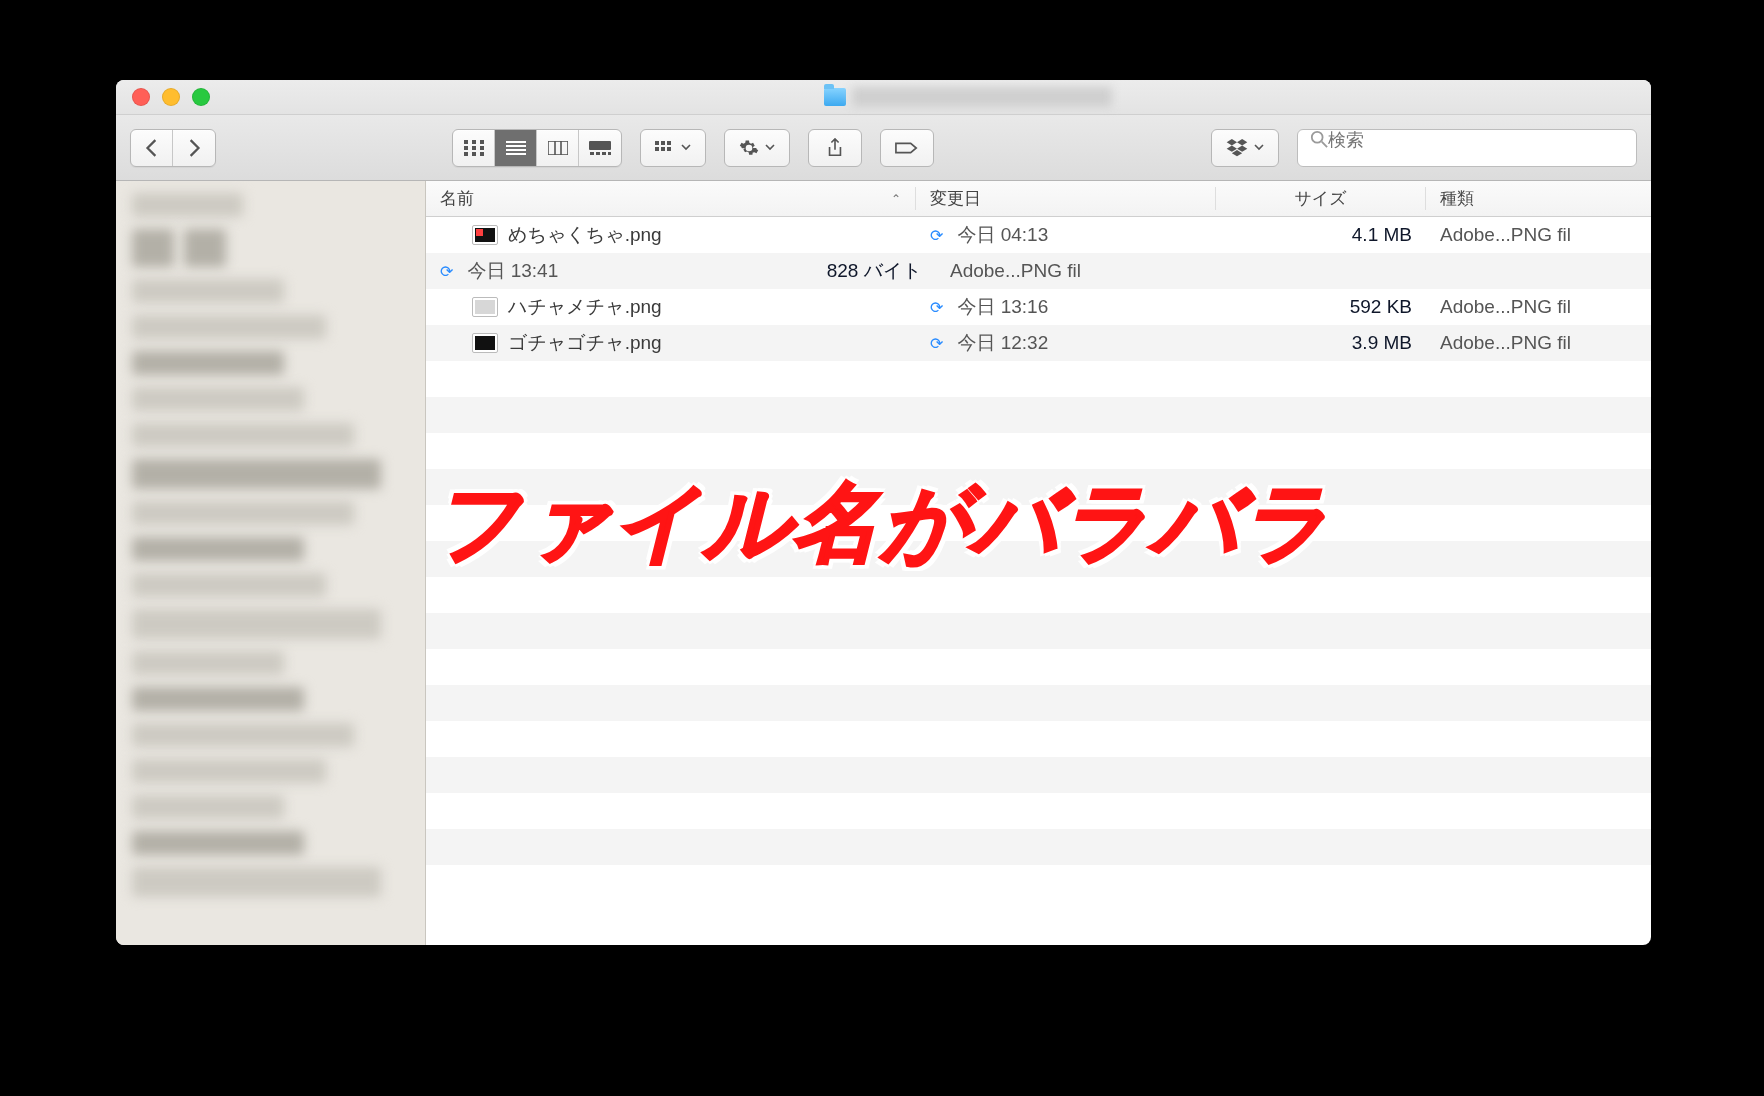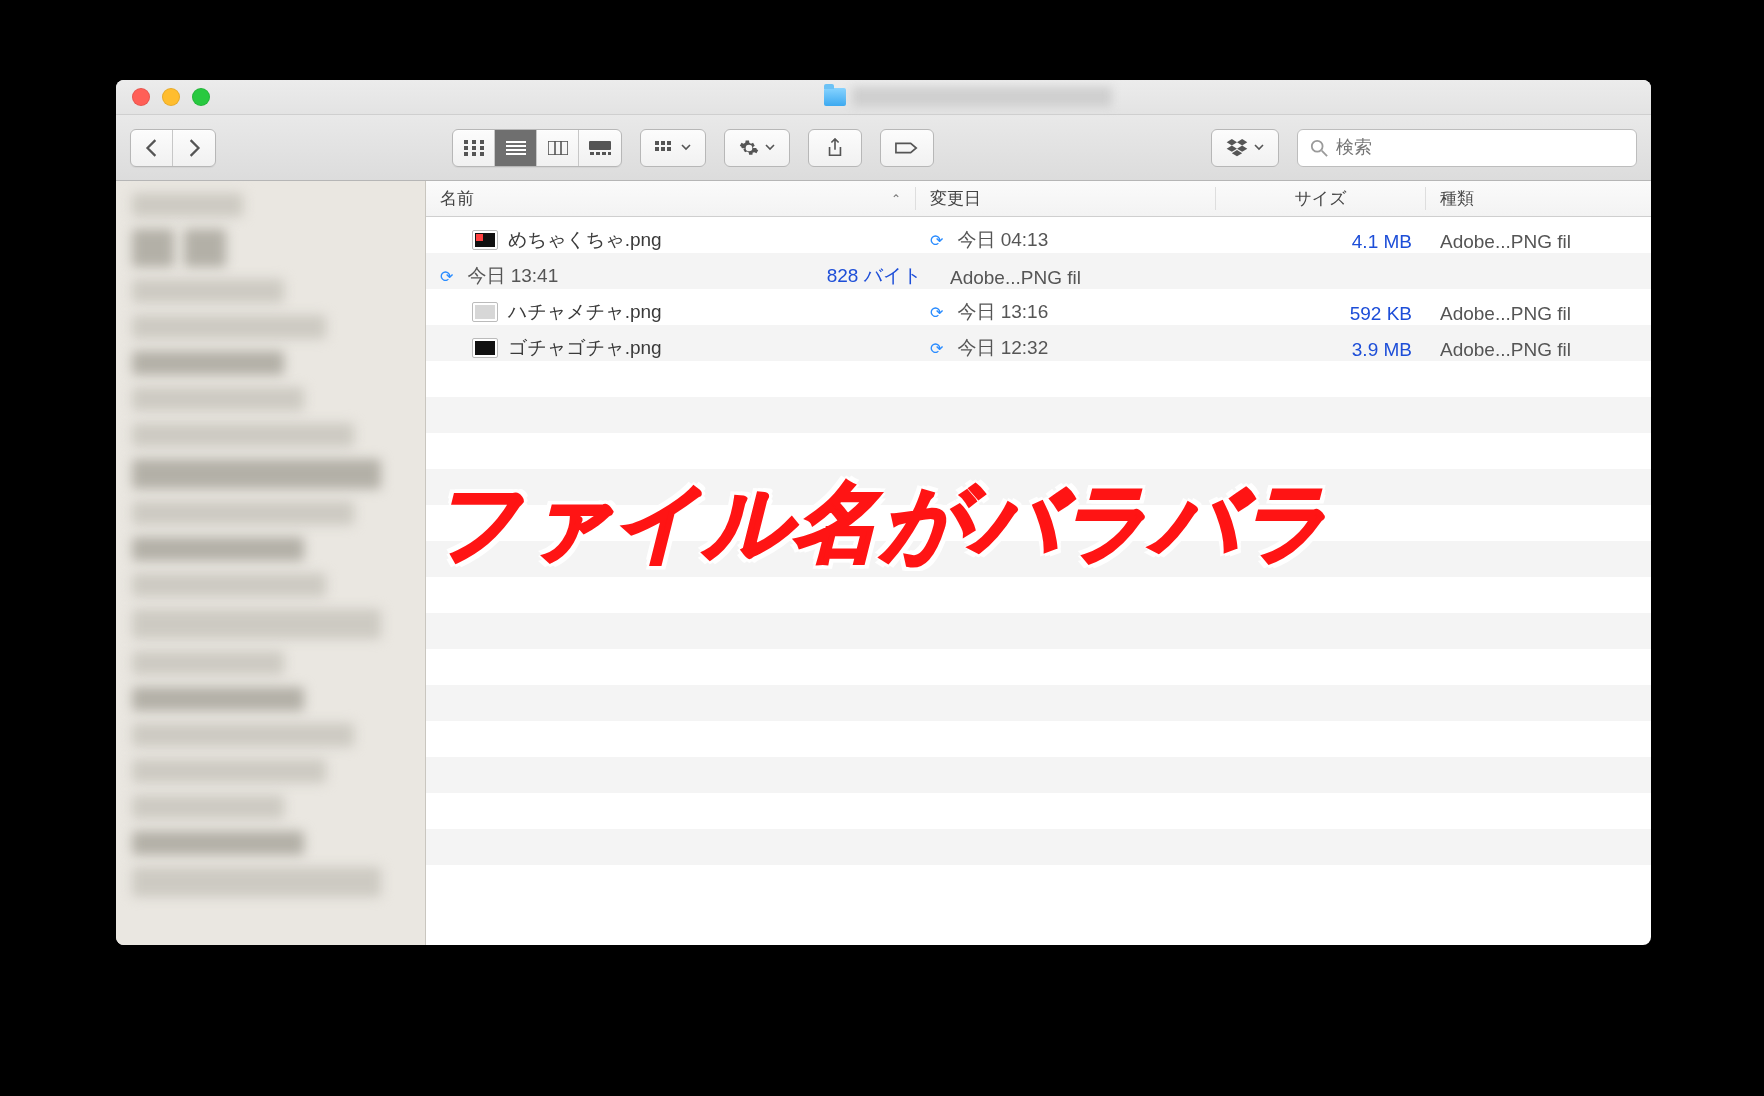--- a/index.html
+++ b/index.html
@@ -110,23 +110,22 @@
     gap:6px;
   }
   .spacer { flex: 1; }
   .search {
     height: 38px;
     width: 340px;
     background: #fff;
     border: 1px solid #bdbdbd;
     border-radius: 6px;
     display: flex;
-    align-items: center;
+    align-items: flex-start;
     padding: 0 12px;
-    gap: 8px;
     color: #9a9a9a;
   }
   .search input {
     border: none; outline: none;
     font-size: 18px; color: #555;
     background: transparent;
     flex:1;
   }
   
   .body {
@@ -173,29 +172,29 @@
   .col.name { width: 490px; border-right: 1px solid #dedede;}
   .col.mod  { width: 300px; border-right: 1px solid #dedede;}
   .col.size { width: 210px; border-right: 1px solid #dedede; justify-content:center;}
   .col.kind { flex: 1; }
   .sort-caret { font-size:12px; color:#777; }
   
   .rows { flex:1; overflow:hidden; position:relative; }
   .row {
     height: 36px;
     display: flex;
-    align-items: flex-end;
+    align-items: center;
     font-size: 19px;
   }
   .row:nth-child(odd){ background:#fff; }
   .row:nth-child(even){ background:#f4f4f4; }
   .cell { padding: 0 14px; overflow:hidden; white-space:nowrap; text-overflow:ellipsis;}
   .cell.name { width: 490px; display:flex; align-items:center; gap:10px; padding-left:46px;}
   .cell.mod  { width: 300px; display:flex; align-items:center; gap:14px; color:#555;}
-  .cell.size { width: 210px; text-align:right; color:#1d4ed8;}
+  .cell.size { width: 210px; text-align:right; color:#0f172a;}
   .cell.kind { flex:1; color:#555;}
   .sync { color:#2a8cff; font-size:16px; }
   .thumb {
     width: 26px; height: 20px;
     background:#fff;
     border:1px solid #bbb;
     border-radius:2px;
     position:relative;
     flex-shrink:0;
   }

